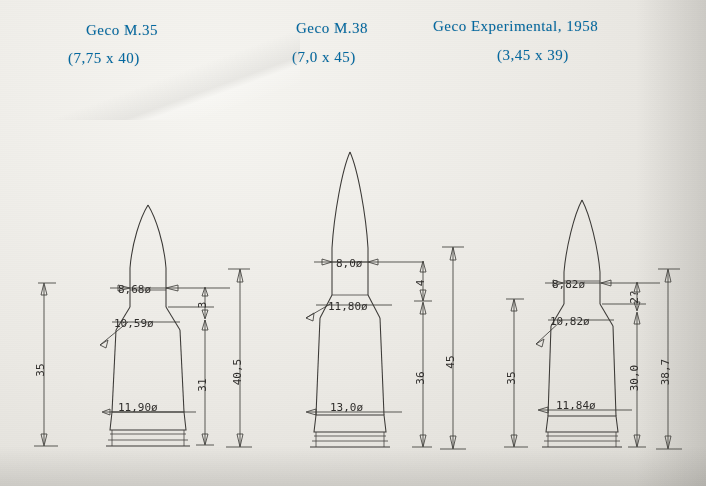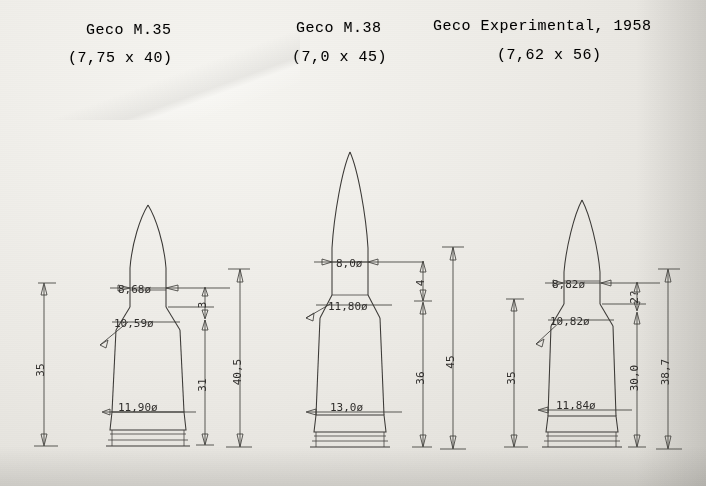--- a/index.html
+++ b/index.html
@@ -37,22 +37,22 @@
   .bottom-dark{
     position:absolute;left:0;bottom:0;width:706px;height:40px;
     background:linear-gradient(180deg, rgba(0,0,0,0) 0%, rgba(80,78,74,0.16) 100%);
     pointer-events:none;
   }
 
   
   .titles{position:absolute;inset:0;}
   .title{
     position:absolute;
-    color:#000000;
-    font-family:Liberation Mono, monospace;
+    color:#0369a1;
+    font-family:Liberation Serif, serif;
     letter-spacing:.5px;
     white-space:nowrap;
     text-shadow:0 0 1px rgba(90,88,84,.25);
   }
   .t-main{font-size:15px;}
   .t-sub{font-size:15px;}
 
   #title1-main{left:86px;top:22px;}
   #title1-sub{left:68px;top:50px;}
   #title2-main{left:296px;top:20px;}
@@ -76,21 +76,21 @@
 
 <div class="paper"></div>
 <div class="grain"></div>
 
 <div class="titles">
   <div class="title t-main" id="title1-main">Geco M.35</div>
   <div class="title t-sub" id="title1-sub">(7,75 x 40)</div>
   <div class="title t-main" id="title2-main">Geco M.38</div>
   <div class="title t-sub" id="title2-sub">(7,0 x 45)</div>
   <div class="title t-main" id="title3-main">Geco Experimental, 1958</div>
-  <div class="title t-sub" id="title3-sub">(7,62 x 56)</div>
+  <div class="title t-sub" id="title3-sub">(3,45 x 39)</div>
 </div>
 
 <svg class="draw" viewBox="0 0 706 486">
 
   <g>
 
     <path class="ln" d="M148,205 C140,218 132,243 130,268 L130,290"></path>
     <path class="ln" d="M148,205 C156,218 164,243 166,268 L166,290"></path>
 
     <path class="ln" d="M130,290 L130,307"></path>

